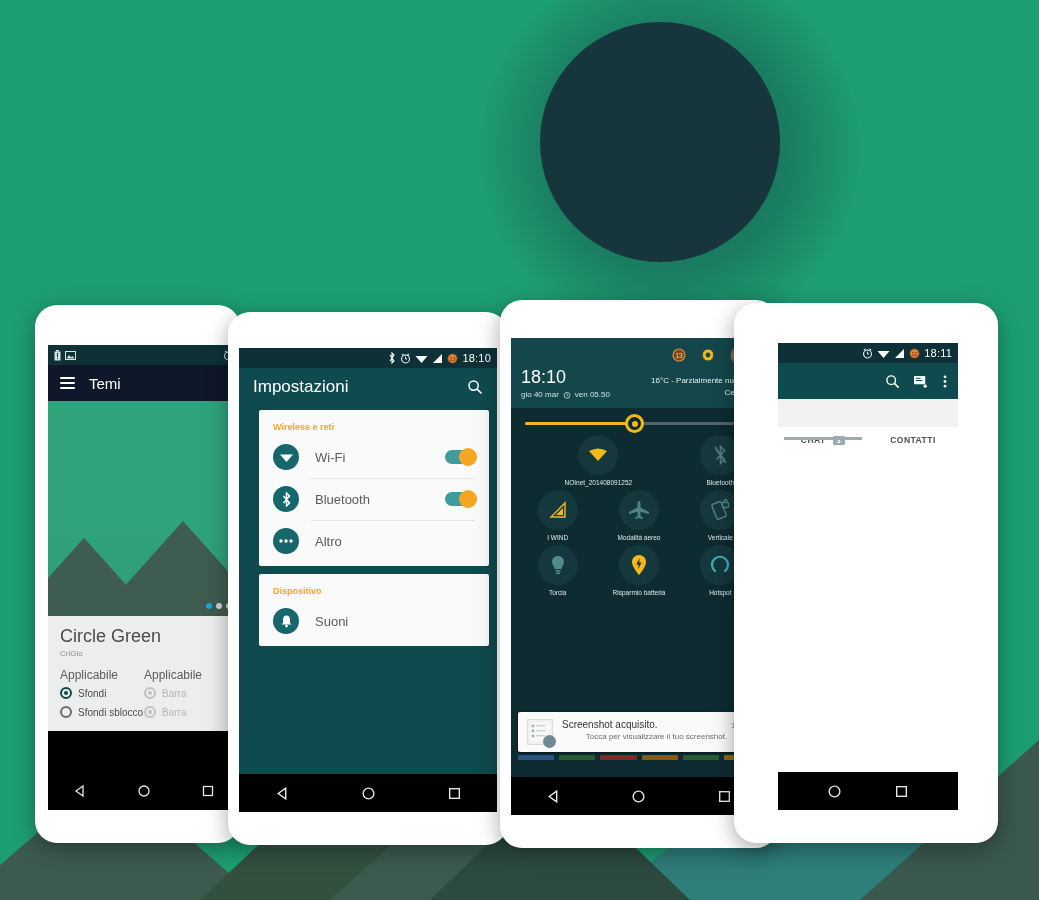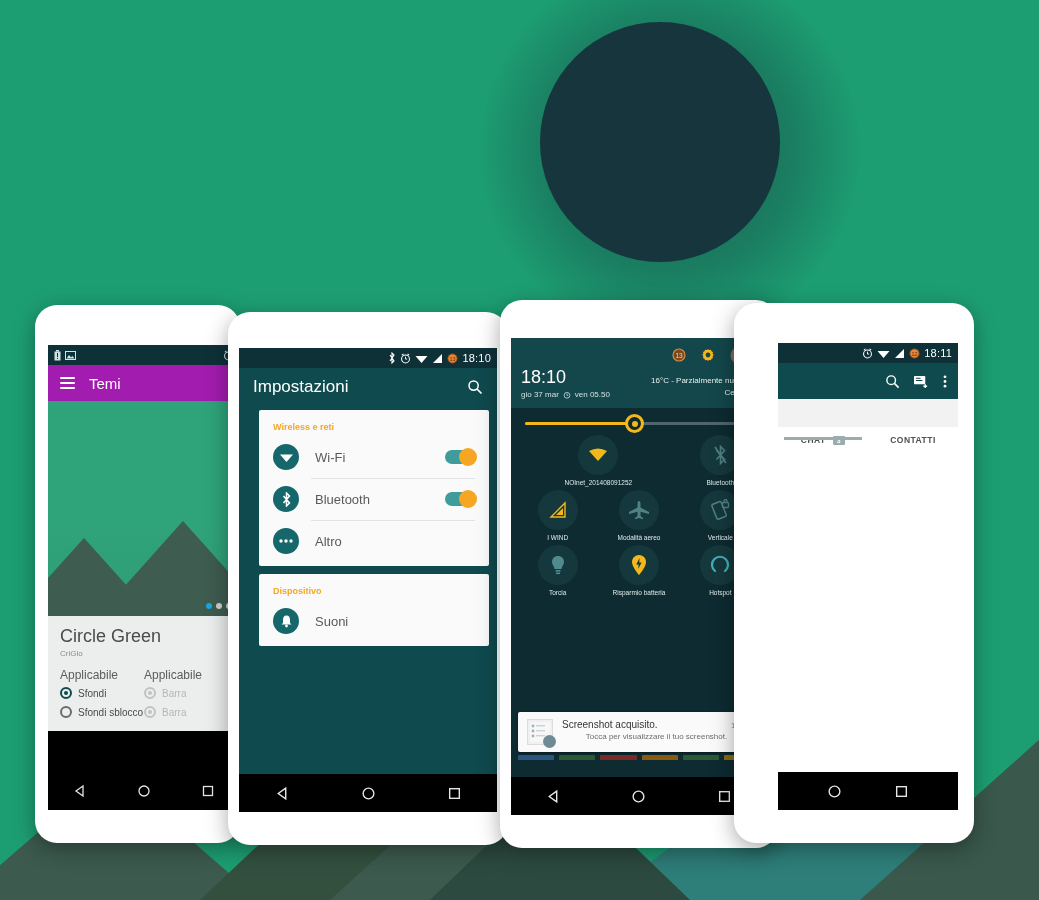--- a/index.html
+++ b/index.html
@@ -55,21 +55,21 @@
   .sb-time { font-size: 11px; color: #fff; font-weight: 500; letter-spacing:.2px;}
   .navbar {
     background: #000; display: flex; align-items: center;
     justify-content: space-around; height: 38px;
   }
 
   
   #phone1 { left: 35px; top: 305px; width: 205px; height: 538px; }
   #p1-screen { left: 13px; top: 40px; width: 192px; height: 465px; }
   .p1-appbar {
-    height: 36px; background: #a21caf; display: flex; align-items: center;
+    height: 36px; background: #0f172a; display: flex; align-items: center;
     gap: 14px; padding: 0 12px; color: #fff; font-size: 15px;
   }
   .hamburger { width: 15px; display:flex; flex-direction:column; gap:3px; }
   .hamburger i { display:block; height:2px; background:#fff; border-radius:1px;}
   .p1-preview {
     height: 215px; position: relative; overflow: hidden;
     background: linear-gradient(180deg,#2fa37a 0%, #2fa37a 58%, #2f9d77 100%);
   }
   .p1-mtn1 { position:absolute; bottom:0; left:-34px; width:0;height:0;
     border-left:70px solid transparent;border-right:70px solid transparent;border-bottom:78px solid #3e5c4f;}
@@ -154,21 +154,21 @@
   .p3-notif .thumb { width:26px;height:26px; background:#f0f0f0; border:1px solid #dcdcdc; position:relative; flex:none;}
   .p3-notif .thumb .badge { position:absolute; right:-4px; bottom:-4px; width:13px;height:13px;border-radius:50%; background:#6e8b95; }
   .n-title { font-size:10px; color:#353535; }
   .n-sub { font-size:8px; color:#6d6d6d; margin-top:2px;text-align:center;}
   .n-time { font-size:8px; color:#8a8a8a; }
   .p3-stack { position:absolute; left:7px; right:7px; bottom:46px; display:flex; gap:5px; }
   .p3-stack div { flex:1; height:5px; border-radius:1px 1px 0 0; }
   #p3-nav { position:absolute; left:11px; bottom:33px; width:256px; }
 
   
-  #phone4 { left: 734px; top: 303px; width: 240px; height: 540px; }
+  #phone4 { left: 734px; top: 303px; width: 264px; height: 540px; }
   #p4-screen { left: 44px; top: 40px; width: 180px; height: 465px; background:#fff; }
   .p4-appbar { height:36px; background:#0f4a4e; display:flex; align-items:center; justify-content:flex-end; gap:13px; padding:0 11px;}
   .p4-tabs { display:flex; background:#f2f2f2; height:28px; }
   .p4-tab { flex:1; display:flex; align-items:center; justify-content:center; gap:7px;
     font-size:8.5px; color:#4f4f4f; font-weight:bold; letter-spacing:.5px; position:relative;margin-top:41px;}
   .p4-tab .count { background:#9aacab; color:#fff; font-size:7px; padding:1px 4px; border-radius:1px;}
   .p4-tab.active::after { content:""; position:absolute; left:6px; right:6px; bottom:0; height:3px; background:#9aacab;}
   .p4-tab .divider { position:absolute; left:0; top:6px; bottom:6px; width:1px; background:#dcdcdc;}
   #p4-nav { position:absolute; left:44px; bottom:33px; width:180px; }
   .p4-navinner { justify-content:center; gap:52px; }
@@ -396,21 +396,21 @@
         <svg width="19" height="19" viewBox="0 0 19 19">
           <circle cx="9.5" cy="9.5" r="9" fill="#8a6a55"></circle>
           <circle cx="9.5" cy="7" r="3" fill="#d9c2a8"></circle>
           <path d="M3 18 Q9.5 11 16 18 Z" fill="#4a6a88"></path>
         </svg>
       </div>
       <div class="p3-row">
         <div>
           <div class="p3-clock">18:10</div>
           <div class="p3-date">
-            <span>gio 37 mar</span>
+            <span>gio 40 mar</span>
             <svg width="8" height="8" viewBox="0 0 12 12">
               <circle cx="6" cy="6.5" r="4.3" fill="none" stroke="#cfe0e0" stroke-width="1.2"></circle>
               <path d="M6 4 L6 6.6 L7.8 6.6" stroke="#cfe0e0" stroke-width="1.1" fill="none"></path>
             </svg>
             <span>ven 05.50</span>
           </div>
         </div>
         <div class="p3-wx">
           <div>16°C - Parzialmente nuvoloso</div>
           <div>Cerveteri</div>

